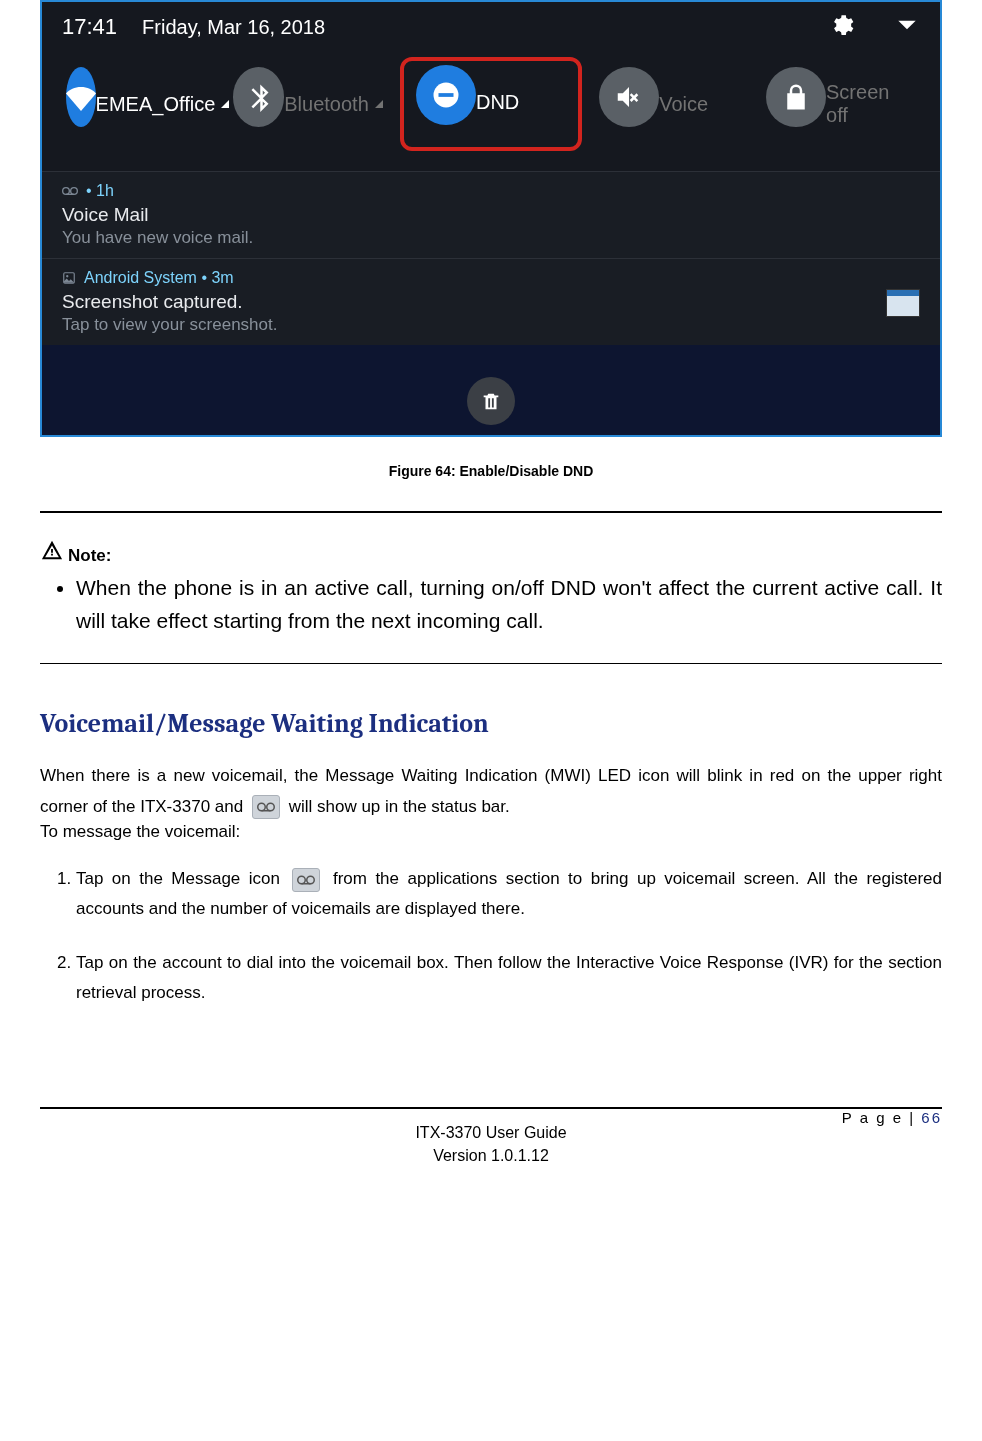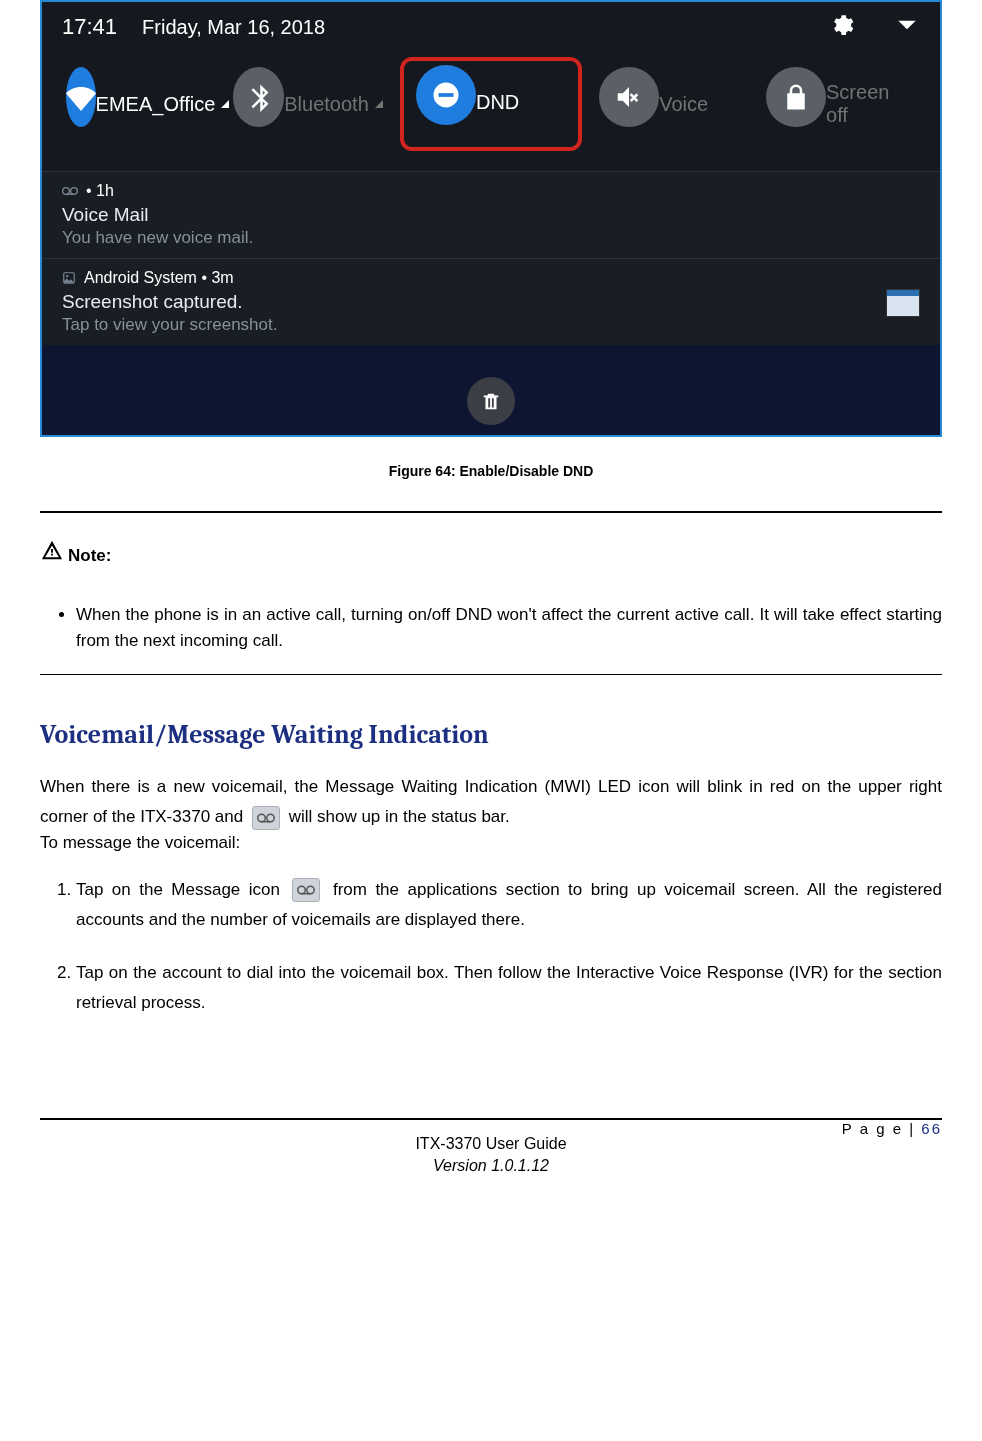--- a/index.html
+++ b/index.html
@@ -15,47 +15,47 @@
     .toggle { display:flex; flex-direction:row; align-items:center; width:150px; }
     .toggle-circle { width:60px; height:60px; border-radius:50%; display:flex; align-items:center; justify-content:center; margin-bottom:14px; }
     .tc-active { background:#1f7de0; }
     .tc-inactive { background:#5a6066; }
     .toggle-circle svg { width:30px; height:30px; fill:#fff; }
     .toggle-label { color:#fff; font-size:20px; display:flex; align-items:center; gap:6px; }
     .toggle-label.dim { color:#737373; }
     .tri { width:0; height:0; border-left:8px solid transparent; border-bottom:8px solid currentColor; }
     .dnd-box { border:4px solid #d2241e; border-radius:12px; padding:4px 12px 8px 12px; display:flex; flex-direction:column; align-items:center; }
     .notif { background:#191d24; border-top:1px solid #2c3038; padding:10px 20px; font-family:sans-serif; position:relative; }
-    .notif-meta { color:#ffffff; font-size:16px; margin-bottom:4px; display:flex; align-items:center; gap:8px;}
+    .notif-meta { color:#7dd3fc; font-size:16px; margin-bottom:4px; display:flex; align-items:center; gap:8px;}
     .notif-title { color:#e8eaed; font-size:19px; margin-bottom:2px; }
     .notif-sub { color:#88909a; font-size:17px; }
     .notif-thumb { position:absolute; right:20px; top:30px; width:34px; height:28px; background:#d8e4ef; border:1px solid #333; }
     .notif-thumb::before { content:""; position:absolute; top:0; left:0; right:0; height:6px; background:#2a6fb3;}
     .dark-area { background:#0d1530; height:90px; display:flex; justify-content:center; align-items:flex-end; padding-bottom:10px; }
     .del-btn { width:48px; height:48px; border-radius:50%; background:#3b3f45; display:flex; align-items:center; justify-content:center; }
     .del-btn svg { width:22px; height:22px; fill:#fff; }
     .fig-caption { text-align:center; font-weight:700; font-size:14px; margin:26px 0 32px 0; }
     hr.sep { border:none; border-top:2px solid #000; margin:0 0 26px 0; }
-    .note-head { display:flex; align-items:flex-end; gap:4px; font-weight:700; font-size:17px; margin-bottom:36px; }
+    .note-head { display:flex; align-items:flex-end; gap:4px; font-weight:700; font-size:17px; margin-bottom:6px; }
     .note-head svg { width:24px; height:22px; }
-    .note-list { list-style:disc; padding-left:36px; font-size:17px; line-height:1.55; text-align:justify; margin-bottom:19px; }
+    .note-list { list-style:disc; padding-left:36px; font-size:21px; line-height:1.55; text-align:justify; margin-bottom:26px; }
     hr.sep2 { border:none; border-top:1.5px solid #000; margin:0 0 45px 0; }
     .sec-heading { color:#1c2f80; font-family:Cambria, Georgia, serif; font-weight:700; font-size:26px; margin-bottom:22px; }
     .para { font-size:17px; line-height:1.8; text-align:justify; }
     .vm-icon { display:inline-flex; vertical-align:middle; width:28px; height:24px; background:#cfd4da; border:1px solid #aab0b8; border-radius:3px; align-items:center; justify-content:center; margin:0 4px; }
     .vm-icon svg { width:18px; height:12px; }
     .retrieve { font-size:17px; margin-bottom:22px; }
     ol.steps { list-style:decimal; padding-left:36px; font-size:17px; }
     ol.steps li { margin-bottom:24px; line-height:1.75; text-align:justify; }
     .footer-line { border-top:2px solid #000; margin-top:100px; }
     .footer-row { display:flex; }
     .footer-right { margin-left:auto; font-size:15px; letter-spacing:2px; }
     .footer-right .pg { color:#1c2f80; }
     .footer-center { text-align:center; font-size:16px; line-height:1.4; margin-top:-4px; }
-    .footer-center .it { font-style:italic; }
+    .footer-center .it { }
   </style>
 </head>
 <body>
 
 <div class="screenshot-frame">
   <div class="ss-header">
     <span class="ss-time">17:41</span>
     <span class="ss-date">Friday, Mar 16, 2018</span>
     <span class="spacer"></span>
     <span class="hdr-icon">

